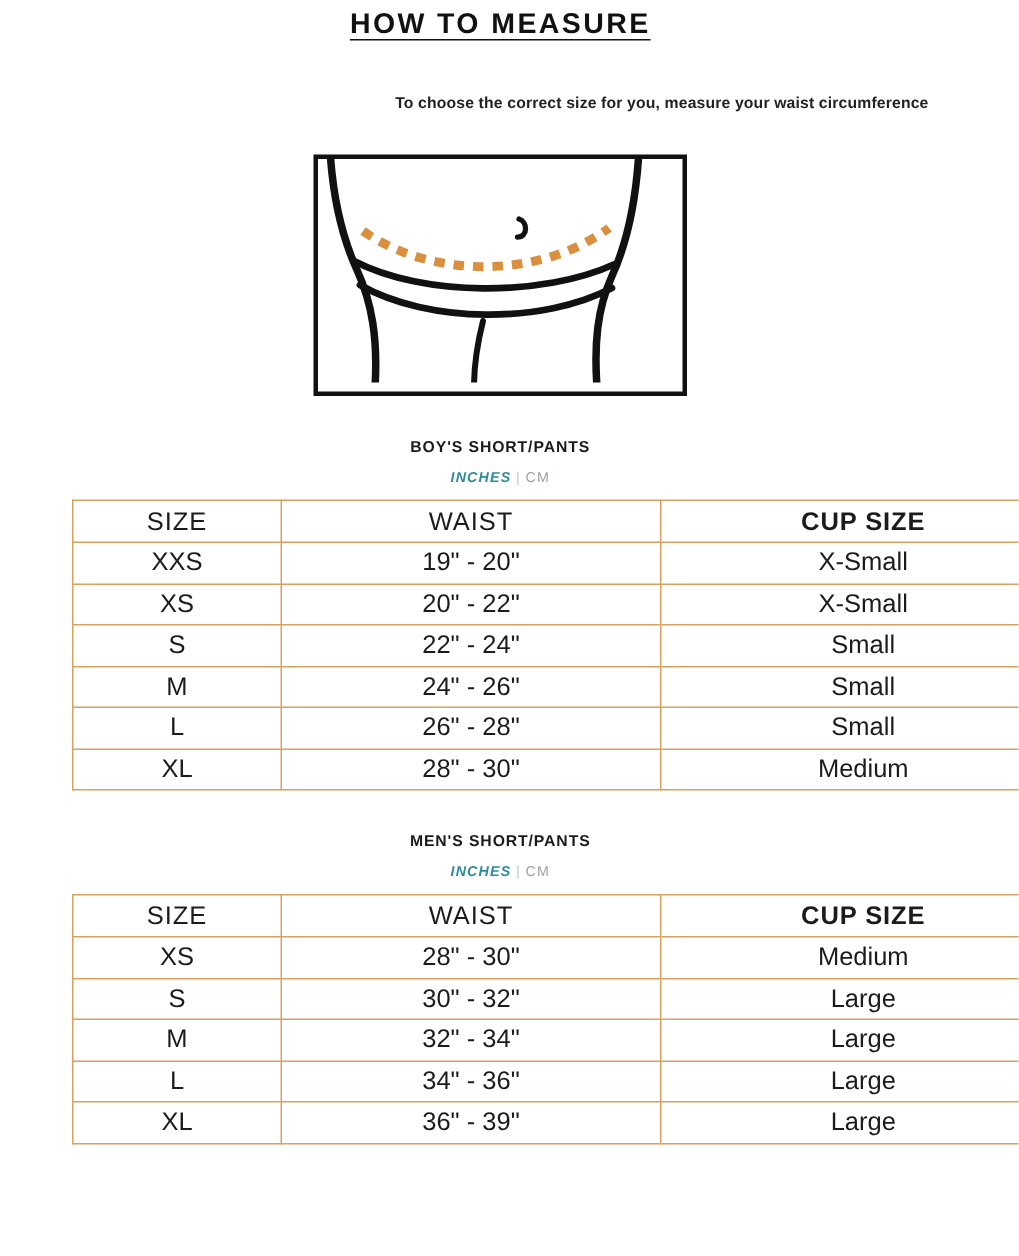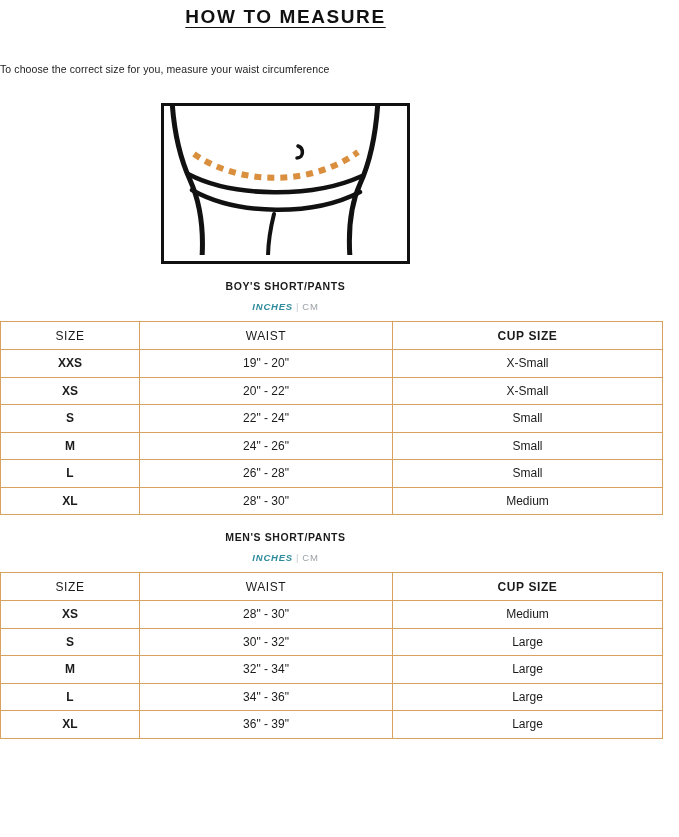--- a/index.html
+++ b/index.html
@@ -12,39 +12,41 @@
     height: 837px;
     font-family: "Liberation Sans", sans-serif;
     color: #1b1b1b;
     overflow: hidden;
     position: relative;
   }
   .page {
     width: 571px;
     height: 837px;
     position: relative;
+    padding-left: 48px;
   }
 
   
   .title {
     text-align: center;
     font-size: 19px;
     font-weight: bold;
     letter-spacing: 1.6px;
     padding-top: 6px;
     text-decoration: underline;
     text-underline-offset: 4px;
     color: #111111;
   }
   .subtitle {
-    text-align: left;
+    text-align: right;
     font-size: 10.5px;
     color: #222222;
     margin-top: 35px;
     letter-spacing: 0.1px;
+    font-weight: bold;
   }
 
   
   .figure-wrap {
     margin-top: 28px;
     display: flex;
     justify-content: center;
   }
   .figure-box {
     width: 243px;
@@ -55,21 +57,21 @@
     background: #ffffff;
   }
 
   
   .section-label {
     text-align: center;
     font-size: 10.5px;
     font-weight: bold;
     letter-spacing: 0.6px;
     color: #1b1b1b;
-    margin-top: 16px;
+    margin-top: 28px;
   }
   .unit-row {
     text-align: center;
     font-size: 9.5px;
     letter-spacing: 0.8px;
     margin-top: 9px;
     color: #9aa2a6;
   }
   .unit-row .unit-active {
     color: #2e8b9b;
@@ -88,33 +90,33 @@
   table.size-table {
     border-collapse: collapse;
     width: 659px;
     margin: 9px auto 0 auto;
     table-layout: fixed;
   }
   table.size-table th,
   table.size-table td {
     border: 1px solid #d8a15f;
     height: 26.5px;
-    font-size: 12px;
+    font-size: 17px;
     text-align: center;
     color: #1b1b1b;
     padding: 0;
   }
   table.size-table th {
     font-weight: normal;
     letter-spacing: 0.6px;
   }
   table.size-table tr.head th {
     height: 27px;
   }
-  table.size-table td.c0 { font-weight: bold; }
+  table.size-table td.c0 { font-weight: normal; }
   table.size-table th.h0 { width: 138px; }
   table.size-table th.h1 { width: 252px; }
   table.size-table th.h2 { width: 269px; font-weight: bold; }
   
   table.size-table {
     border: 1px solid #d8a15f;
   }
 </style>
 </head>
 <body>

